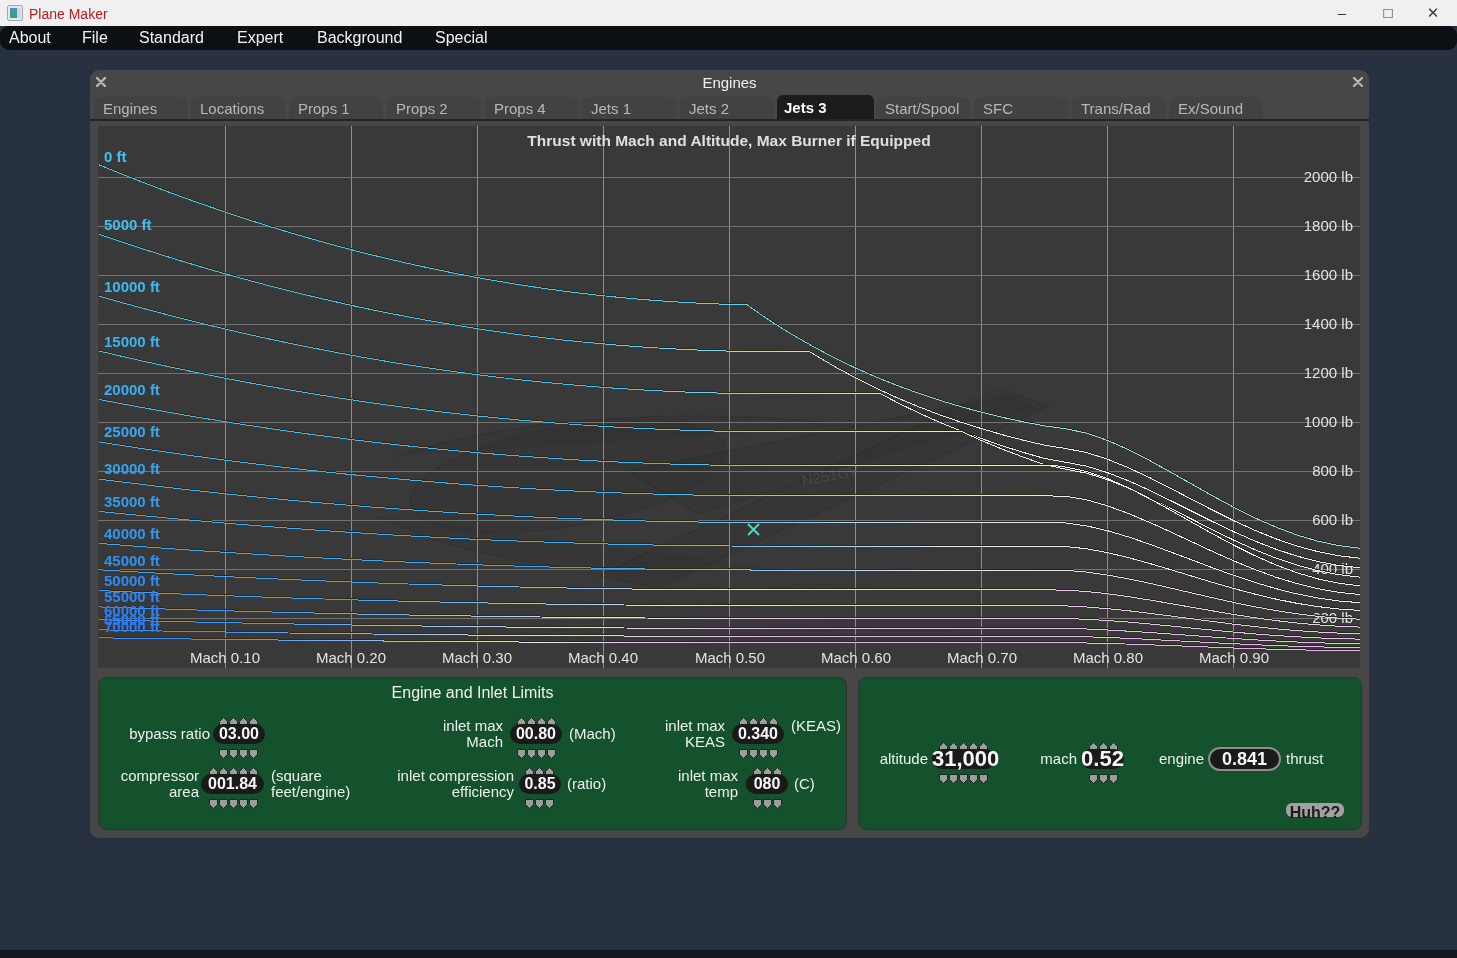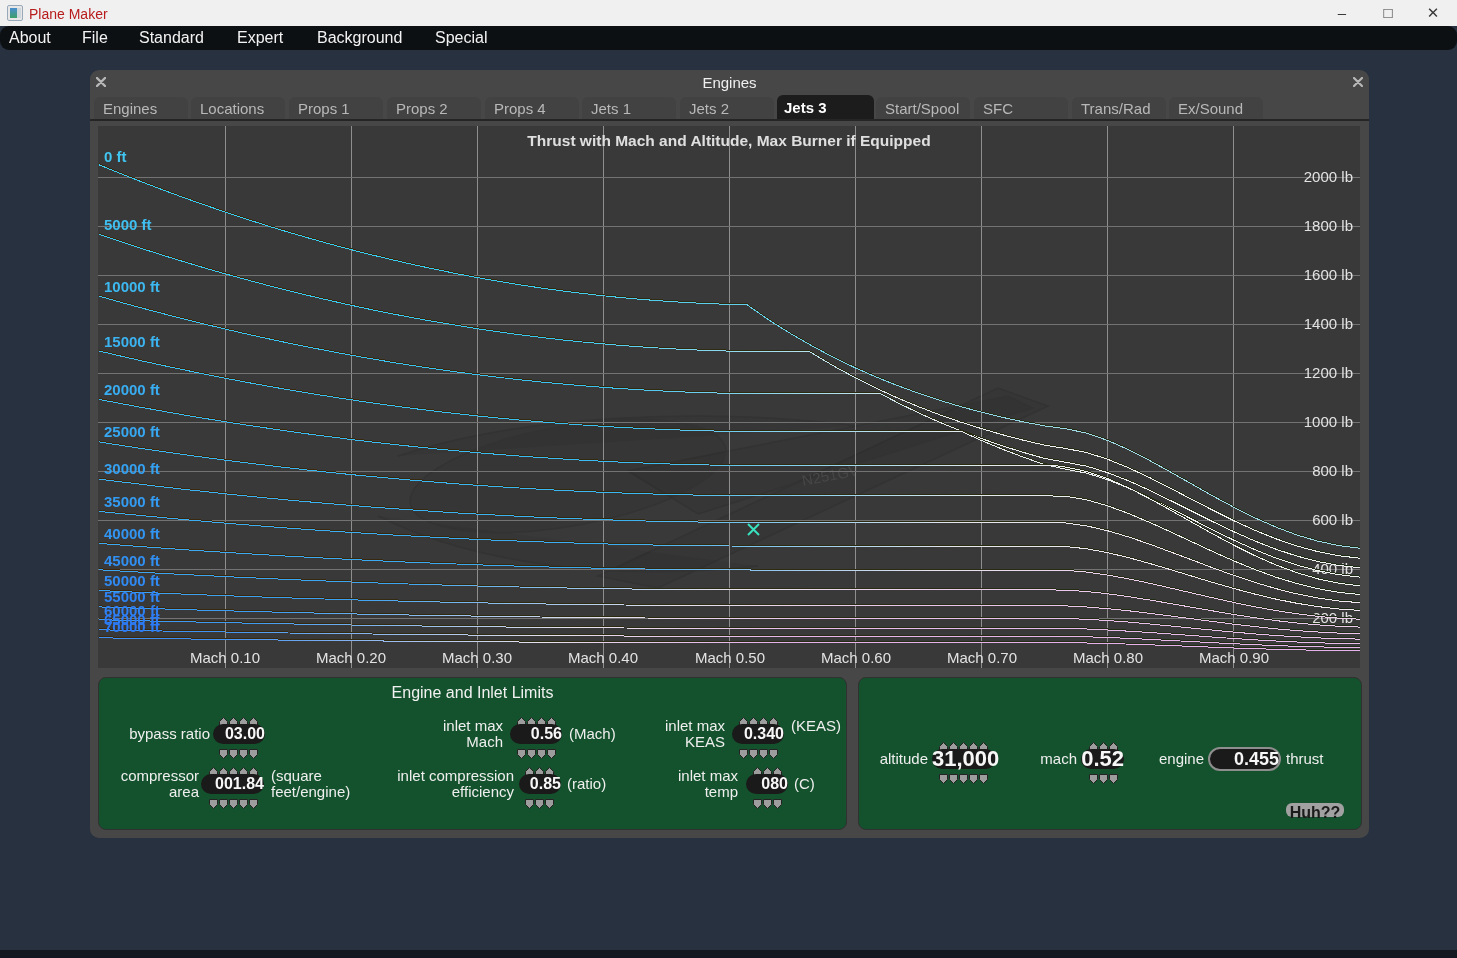--- a/index.html
+++ b/index.html
@@ -14,21 +14,21 @@
 .dialog{position:absolute;left:90px;top:70px;width:1279px;height:768px;background:#484848;border-radius:9px}
 .dhead{position:absolute;left:0;top:0;width:100%;height:26px;font-size:15px;color:#f0f0f0;text-align:center;line-height:26px}
 .tab{position:absolute;top:27px;height:23px;width:94px;background:#434343;color:#b9b9b9;font-size:15px;line-height:23px;border-radius:6px 6px 0 0;padding-left:9px}
 .tab.act{top:25px;height:25px;background:#1d1d1d;color:#ffffff;font-weight:bold;line-height:26px;padding-left:7px;margin-left:-1px;width:97px}
 .tabline{position:absolute;left:0;top:49px;width:1279px;height:2px;background:#262626}
 .chart{position:absolute;left:8px;top:56px;width:1262px;height:542px;background:#3a3a3a}
 .panel{position:absolute;top:607px;height:153px;background:#14532d;border:1px solid #323232;border-radius:8px}
 .ptitle{position:absolute;top:6px;width:100%;text-align:center;font-size:16px;color:#f2f2f2}
 .lab{position:absolute;color:#f0f0f0;font-size:15px;line-height:16px}
 .lab.r{text-align:right}
-.pill{position:absolute;height:20px;background:#1b1b1b;border-radius:10px;color:#f8f8f8;font-weight:bold;font-size:16px;text-align:right;line-height:20px}.pill.big{font-size:22px}
+.pill{position:absolute;height:20px;background:#1b1b1b;border-radius:10px;color:#f8f8f8;font-weight:bold;font-size:16px;text-align:center;line-height:20px}.pill.big{font-size:22px}
 .pill.brd{height:24px;border:2px solid #8f8f8f;line-height:20px;border-radius:12px;font-size:18px}
 .arr{position:absolute;height:10px}
 .huh{position:absolute;background:#a2a2a2;color:#1c1c1c;font-size:16px;font-weight:bold;border-radius:6px;text-align:center}
 </style></head><body>
 <div style="opacity:0.999">
 <div class="titlebar">
       <div class="ticon">
         <i></i>
         <b></b>
       </div>
@@ -439,21 +439,21 @@
             <polygon points="0.5,0.5 8.5,0.5 8.5,5.5 4.5,9.5 0.5,5.5" fill="#9e9e9e" stroke="#242424" stroke-width="1" transform="translate(20,0)"></polygon>
             <polygon points="0.5,0.5 8.5,0.5 8.5,5.5 4.5,9.5 0.5,5.5" fill="#9e9e9e" stroke="#242424" stroke-width="1" transform="translate(30,0)"></polygon>
           </svg></div>
         <div class="lab r" style="left:264px;top:40px;width:140px">inlet max<br>Mach</div>
         <div class="arr" style="left:418px;top:35px"><svg width="39" height="10" viewBox="0 0 39 10">
             <polygon points="4.5,0.5 8.5,4.5 8.5,9.5 0.5,9.5 0.5,4.5" fill="#9e9e9e" stroke="#242424" stroke-width="1" transform="translate(0,0)"></polygon>
             <polygon points="4.5,0.5 8.5,4.5 8.5,9.5 0.5,9.5 0.5,4.5" fill="#9e9e9e" stroke="#242424" stroke-width="1" transform="translate(10,0)"></polygon>
             <polygon points="4.5,0.5 8.5,4.5 8.5,9.5 0.5,9.5 0.5,4.5" fill="#9e9e9e" stroke="#242424" stroke-width="1" transform="translate(20,0)"></polygon>
             <polygon points="4.5,0.5 8.5,4.5 8.5,9.5 0.5,9.5 0.5,4.5" fill="#9e9e9e" stroke="#242424" stroke-width="1" transform="translate(30,0)"></polygon>
           </svg></div>
-        <div class="pill " style="left:411px;top:46px;width:52px">0.56</div>
+        <div class="pill " style="left:411px;top:46px;width:52px">00.80</div>
         <div class="arr" style="left:418px;top:67px"><svg width="39" height="10" viewBox="0 0 39 10">
             <polygon points="0.5,0.5 8.5,0.5 8.5,5.5 4.5,9.5 0.5,5.5" fill="#9e9e9e" stroke="#242424" stroke-width="1" transform="translate(0,0)"></polygon>
             <polygon points="0.5,0.5 8.5,0.5 8.5,5.5 4.5,9.5 0.5,5.5" fill="#9e9e9e" stroke="#242424" stroke-width="1" transform="translate(10,0)"></polygon>
             <polygon points="0.5,0.5 8.5,0.5 8.5,5.5 4.5,9.5 0.5,5.5" fill="#9e9e9e" stroke="#242424" stroke-width="1" transform="translate(20,0)"></polygon>
             <polygon points="0.5,0.5 8.5,0.5 8.5,5.5 4.5,9.5 0.5,5.5" fill="#9e9e9e" stroke="#242424" stroke-width="1" transform="translate(30,0)"></polygon>
           </svg></div>
         <div class="lab" style="left:470px;top:48px;width:70px">(Mach)</div>
         <div class="lab r" style="left:506px;top:40px;width:120px">inlet max<br>KEAS</div>
         <div class="arr" style="left:640px;top:35px"><svg width="39" height="10" viewBox="0 0 39 10">
             <polygon points="4.5,0.5 8.5,4.5 8.5,9.5 0.5,9.5 0.5,4.5" fill="#9e9e9e" stroke="#242424" stroke-width="1" transform="translate(0,0)"></polygon>
@@ -536,17 +536,17 @@
             <polygon points="4.5,0.5 8.5,4.5 8.5,9.5 0.5,9.5 0.5,4.5" fill="#9e9e9e" stroke="#242424" stroke-width="1" transform="translate(10,0)"></polygon>
             <polygon points="4.5,0.5 8.5,4.5 8.5,9.5 0.5,9.5 0.5,4.5" fill="#9e9e9e" stroke="#242424" stroke-width="1" transform="translate(20,0)"></polygon>
           </svg></div>
         <div class="pill big" style="left:222px;top:71px;width:43px">0.52</div>
         <div class="arr" style="left:230px;top:92px"><svg width="29" height="10" viewBox="0 0 29 10">
             <polygon points="0.5,0.5 8.5,0.5 8.5,5.5 4.5,9.5 0.5,5.5" fill="#9e9e9e" stroke="#242424" stroke-width="1" transform="translate(0,0)"></polygon>
             <polygon points="0.5,0.5 8.5,0.5 8.5,5.5 4.5,9.5 0.5,5.5" fill="#9e9e9e" stroke="#242424" stroke-width="1" transform="translate(10,0)"></polygon>
             <polygon points="0.5,0.5 8.5,0.5 8.5,5.5 4.5,9.5 0.5,5.5" fill="#9e9e9e" stroke="#242424" stroke-width="1" transform="translate(20,0)"></polygon>
           </svg></div>
         <div class="lab r" style="left:285px;top:73px;width:60px">engine</div>
-        <div class="pill brd" style="left:349px;top:69px;width:73px">0.455</div>
+        <div class="pill brd" style="left:349px;top:69px;width:73px">0.841</div>
         <div class="lab" style="left:427px;top:73px;width:70px">thrust</div>
         <div class="huh" style="left:427px;top:125px;width:58px;height:14px;line-height:20px">Huh??</div>
       </div>
     </div>
   </div>
 </body></html>

